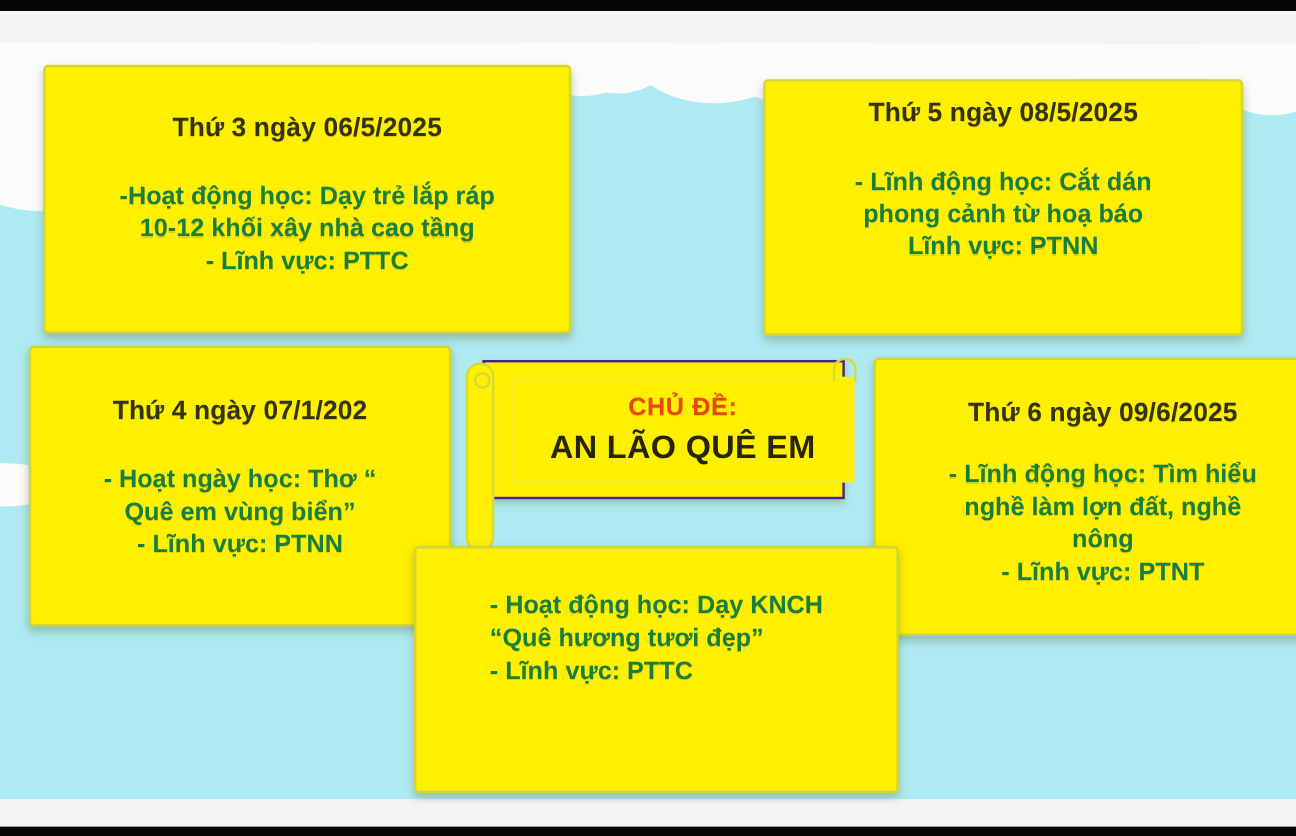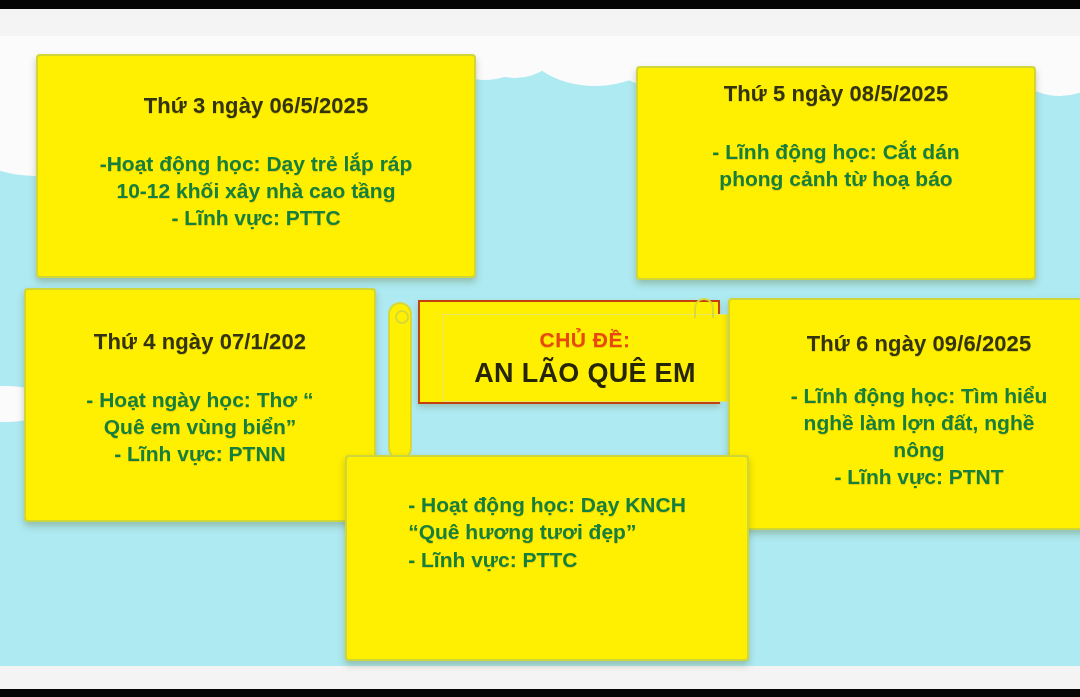--- a/index.html
+++ b/index.html
@@ -76,22 +76,22 @@
   #card-fri .date{margin-top:18px;}
   #card-fri .body{margin-top:24px;}
 
   #card-mon   {left:345px;top:455px; width:404px;height:206px;z-index:30;}
   #card-mon .date{margin-top:14px;}
   #card-mon .body{margin-top:22px;}
   #card-mon .body .ln{text-align:left;}
 
   
   #scroll{position:absolute;left:388px;top:296px;width:330px;height:115px;z-index:19;}
-  .scroll-sheet{position:absolute;left:30px;top:4px;width:302px;height:104px;
-     background:#ffef00;border:2px solid #c2410c;box-sizing:border-box;
+  .scroll-sheet{position:absolute;left:14px;top:4px;width:302px;height:116px;
+     background:#ffef00;border:2px solid #4c1d95;box-sizing:border-box;
      box-shadow:0 3px 6px rgba(90,95,20,.28);}
   .scroll-inner{position:absolute;left:22px;top:12px;width:286px;height:88px;
      background:#ffef00;border:1px solid #e8e86a;box-sizing:border-box;
      display:flex;flex-direction:column;align-items:center;justify-content:center;}
   .scroll-curl{position:absolute;left:0px;top:6px;width:24px;height:158px;
      background:#ffef00;border:2px solid #d6d93a;border-radius:12px;box-sizing:border-box;}
   .scroll-curl-eye{position:absolute;left:5px;top:6px;width:14px;height:14px;
      border:2px solid #d6d93a;border-radius:50%;box-sizing:border-box;}
   .scroll-curl-r{position:absolute;left:306px;top:2px;width:20px;height:20px;
      border:2px solid #d6d93a;border-radius:10px 10px 0 0;box-sizing:border-box;
@@ -133,20 +133,21 @@
       <span class="ln">10-12 khối xây nhà cao tầng</span>
       <span class="ln">- Lĩnh vực: PTTC</span>
     </div>
   </div>
 
   <div class="card" id="card-thu">
     <div class="date">Thứ 5 ngày 08/5/2025</div>
     <div class="body">
       <span class="ln">- Lĩnh động học: Cắt dán</span>
       <span class="ln">phong cảnh từ hoạ báo</span>
+      <span class="ln">Lĩnh vực: PTNN</span>
     </div>
   </div>
 
   <div class="card" id="card-wed">
     <div class="date">Thứ 4 ngày 07/1/202</div>
     <div class="body">
       <span class="ln">- Hoạt ngày học: Thơ “</span>
       <span class="ln">Quê em vùng biển”</span>
       <span class="ln">- Lĩnh vực: PTNN</span>
     </div>

